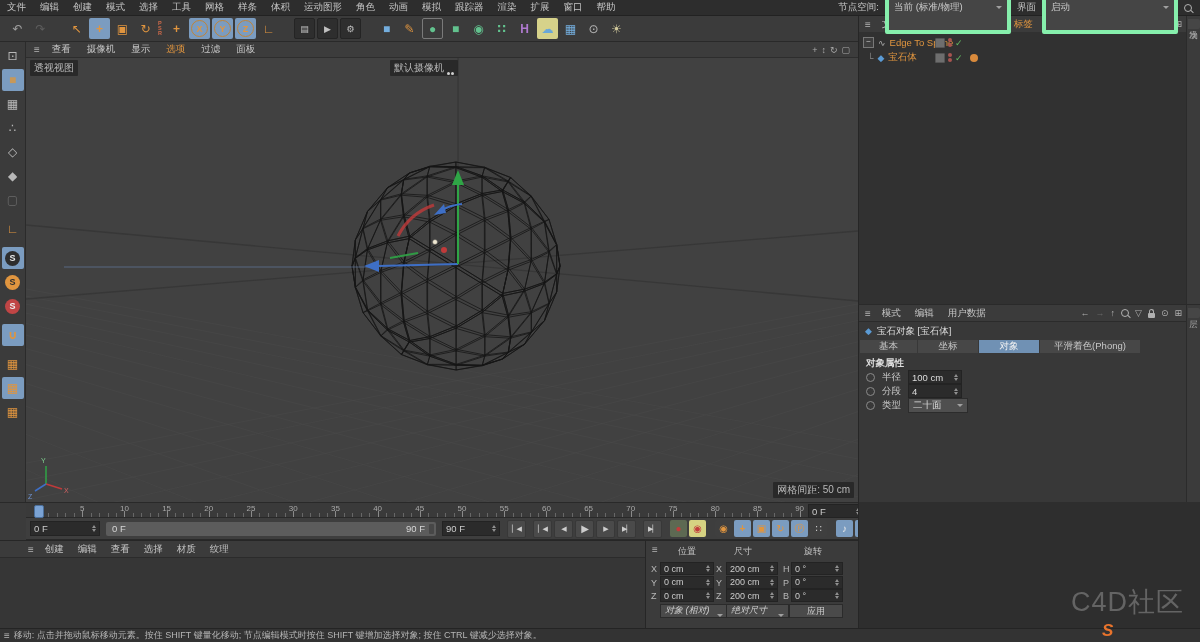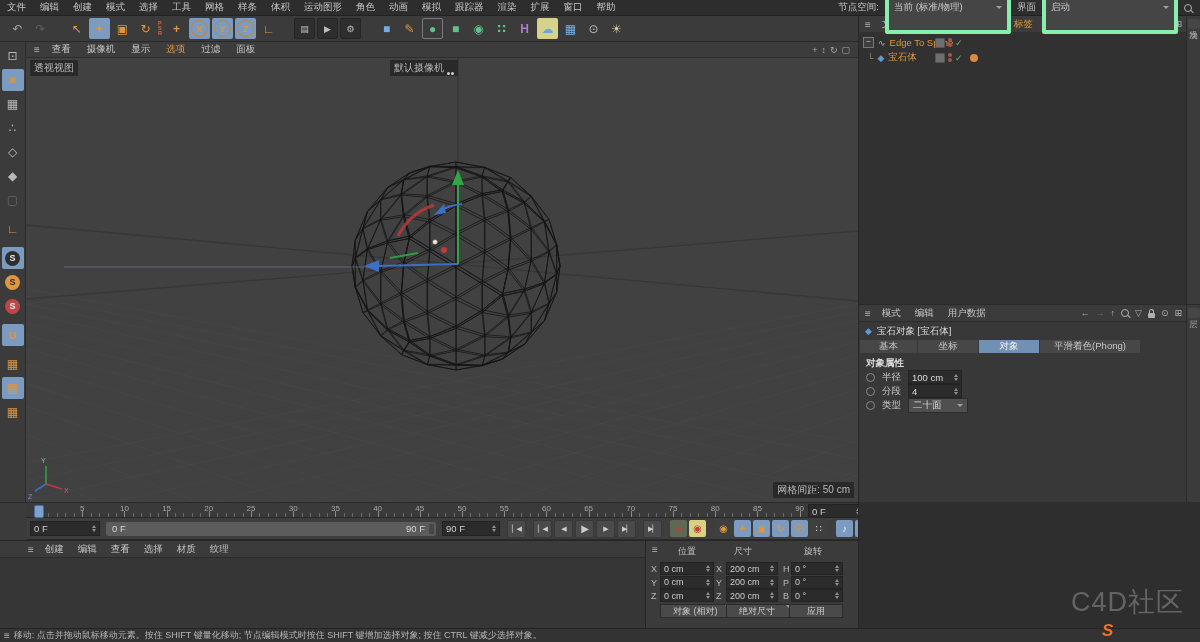--- a/index.html
+++ b/index.html
@@ -122,22 +122,22 @@
   
   .bls{position:absolute;left:0;top:502px;width:26px;height:38px;background:#3b3b3b;border-top:1px solid #292929;}
   .materials{position:absolute;left:0;top:540px;width:645px;height:88px;background:#363636;border-top:1px solid #262626;box-sizing:border-box;}
   .mat-menu{height:16px;background:#3b3b3b;display:flex;align-items:center;padding-left:24px;border-bottom:1px solid #2b2b2b;}
   .coords{position:absolute;left:645px;top:540px;width:213px;height:88px;background:#3b3b3b;border-left:1px solid #262626;
           border-top:1px solid #262626;box-sizing:border-box;font-size:9px;}
   .chead{position:absolute;top:4px;color:#c2c2c2;}
   .clbl{position:absolute;color:#b8b8b8;}
   .cfield{position:absolute;height:11px;background:#2b2b2b;border:1px solid #232323;color:#ccc;display:flex;
           align-items:center;padding:0 3px;}
-  .cdrop{position:absolute;height:12px;background:#4a4a4a;border:1px solid #2b2b2b;display:flex;align-items:flex-start;
-         justify-content:space-between;padding:0 12px;color:#ccc;}
+  .cdrop{position:absolute;height:12px;background:#4a4a4a;border:1px solid #2b2b2b;display:flex;align-items:flex-end;
+         justify-content:space-between;padding:0 4px;color:#ccc;font-style:italic;}
   .applybtn{position:absolute;height:12px;background:#4a4a4a;border:1px solid #2b2b2b;display:flex;align-items:center;
             justify-content:center;color:#ccc;}
   .right-void{position:absolute;left:858px;top:502px;width:342px;height:126px;background:#2e2e2e;border-left:1px solid #262626;box-sizing:border-box;}
   .watermark{position:absolute;right:16px;bottom:8px;font-size:27px;color:#646464;letter-spacing:1px;}
   .slogo{position:absolute;left:1102px;top:621px;font-size:17px;font-weight:bold;font-style:italic;color:#e8732c;z-index:6;}
   
   .statusbar{position:absolute;left:0;top:628px;width:1200px;height:14px;background:#333;border-top:1px solid #242424;
              display:flex;align-items:center;font-size:9px;color:#b5b5b5;box-sizing:border-box;}
 </style>
 </head>

